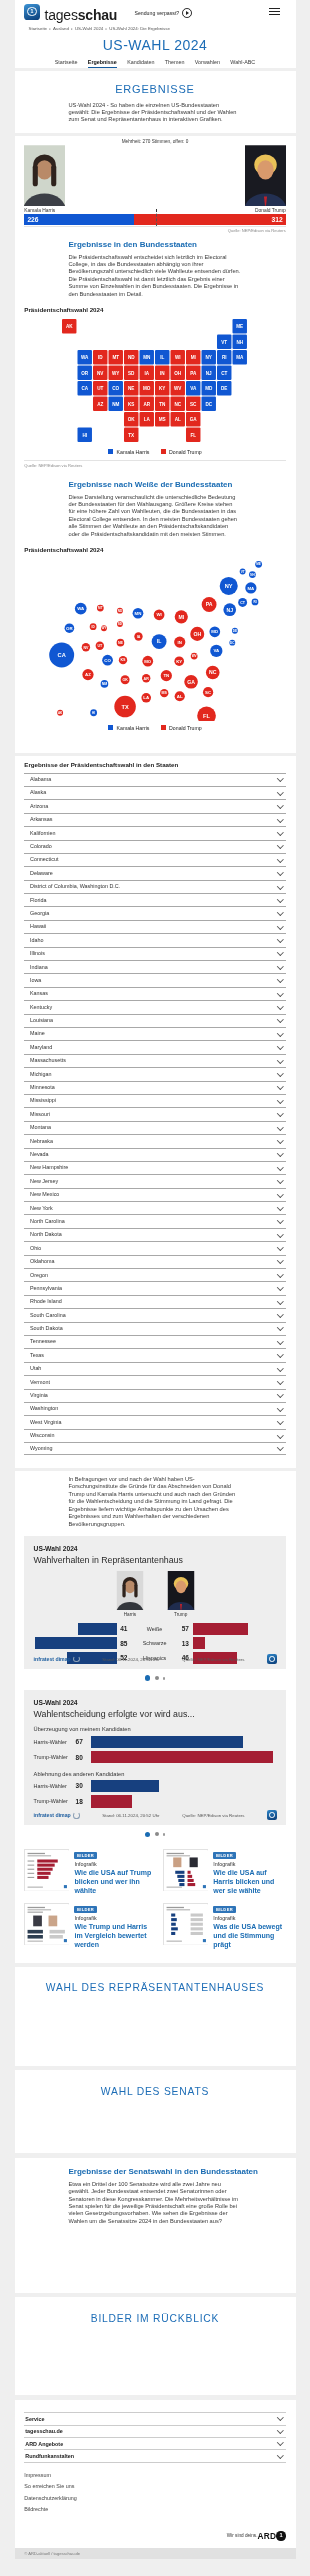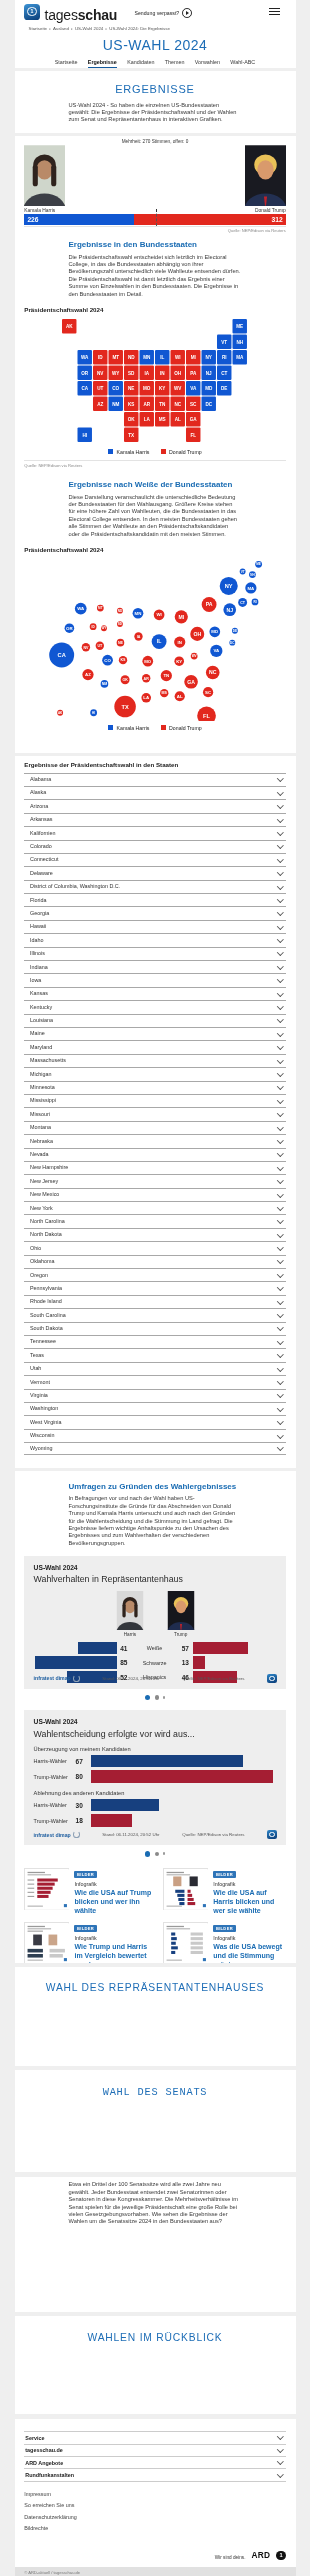--- a/index.html
+++ b/index.html
@@ -81,21 +81,21 @@
   .teaser{display:flex;gap:5.2px;}
   .thumb{width:45px;height:42px;flex:none;background:#fff;border:0.5px solid #e2e2e2;box-sizing:border-box;}
   .badge{display:inline-block;background:#2e74b8;color:#fff;font-size:4.1px;font-weight:bold;letter-spacing:0.3px;padding:1px 2.6px;border-radius:1px;}
   .t-kicker{font-size:5.4px;color:#333;margin-top:2.6px;}
   .t-title{font-size:7px;line-height:1.3;color:#1a6cb3;font-weight:600;margin-top:1px;}
   
   .f-acc{margin:12px 9.8px 0;border-top:0.5px solid #ccc;}
   .f-row{height:12.4px;border-bottom:0.5px solid #ccc;display:flex;justify-content:space-between;align-items:center;font-size:5.4px;font-weight:bold;color:#222;padding:0 3.1px 0 1px;box-sizing:border-box;}
   .f-links{margin:7.2px 9.8px 0;}
   .f-link{line-height:11.4px;font-size:5.4px;color:#444;}
-  .ard-wrap{position:absolute;right:9.8px;bottom:7.2px;display:flex;align-items:flex-end;gap:6px;}
+  .ard-wrap{position:absolute;right:9.8px;bottom:7.2px;display:flex;align-items:center;gap:0;}
   .ard-claim{font-size:4.7px;color:#333;}
   .ard-word{font-size:8.3px;font-weight:bold;color:#111;letter-spacing:0.3px;}
   .ard-circle{width:9.3px;height:9.3px;border-radius:50%;background:#111;color:#fff;font-size:5.7px;font-weight:bold;text-align:center;line-height:9.3px;}
   .bottombar{width:281px;margin:0 auto;height:11px;background:#e1e1e1;font-size:4.1px;color:#777;line-height:11px;padding-left:9.8px;box-sizing:border-box;}
 </style>
 </head>
 <body>
 
 <div class="card" style="height:68px;">
   <div class="hrow">
@@ -600,21 +600,20 @@
       <div class="acc-row">
         <span>Wyoming</span>
         <span class="chev"></span>
       </div>
     </div>
 </div>
 
 <div class="spacer" style="height:3.1px"></div>
 
 <div class="card" style="height:492px;">
-  <div class="sub-head" style="padding-top:10.3px">Umfragen zu Gründen des Wahlergebnisses</div>
   <div class="para" style="margin-top:4.7px">In Befragungen vor und nach der Wahl haben US-Forschungsinstitute die Gründe für das Abschneiden von Donald Trump und Kamala Harris untersucht und auch nach den Gründen für die Wahlentscheidung und die Stimmung im Land gefragt. Die Ergebnisse liefern wichtige Anhaltspunkte zu den Ursachen des Ergebnisses und zum Wahlverhalten der verschiedenen Bevölkerungsgruppen.</div>
 
   <div class="gcard" style="margin-top:8.3px;height:133px;">
     <div class="g-kicker">US-Wahl 2024</div>
     <div class="g-title">Wahlverhalten in Repräsentantenhaus</div>
     <div class="g-photos">
       <div>
           <div class="g-photo" id="harris-mini"><svg width="30" height="39" viewBox="0 0 80 118">
               <rect x="0" y="0" width="80" height="118" fill="#d9d9d9"></rect>
               <ellipse cx="40" cy="128" rx="42" ry="34" fill="#33363c"></ellipse>
@@ -812,34 +811,35 @@
 </div>
 
 <div class="spacer" style="height:4.1px"></div>
 
 <div class="card" style="height:99px;">
   <div class="big-head" style="padding-top:14.5px;font-size:10.3px">WAHL DES REPRÄSENTANTENHAUSES</div>
 </div>
 
 <div class="spacer" style="height:3.1px"></div>
 
-<div class="card" style="height:102px;font-family:Liberation Mono, monospace;">
+<div class="card" style="height:83px;">
   <div class="big-head" style="padding-top:16.5px;font-size:10.3px">WAHL DES SENATS</div>
 </div>
 
 <div class="spacer" style="height:5.2px"></div>
 
 <div class="card" style="height:135px;">
+  <div class="sub-head" style="padding-top:9.3px">Ergebnisse der Senatswahl in den Bundesstaaten</div>
   <div class="para" style="margin-top:4.7px">Etwa ein Drittel der 100 Senatssitze wird alle zwei Jahre neu gewählt. Jeder Bundesstaat entsendet zwei Senatorinnen oder Senatoren in diese Kongresskammer. Die Mehrheitsverhältnisse im Senat spielen für die jeweilige Präsidentschaft eine große Rolle bei vielen Gesetzgebungsvorhaben. Wie sehen die Ergebnisse der Wahlen um die Senatssitze 2024 in den Bundesstaaten aus?</div>
 </div>
 
 <div class="spacer" style="height:4.7px"></div>
 
 <div class="card" style="height:98px;">
-  <div class="big-head" style="padding-top:15.5px;font-size:10.3px">WAHLEN IM RÜCKBLICK</div>
+  <div class="big-head" style="padding-top:15.5px;font-size:10.3px">BILDER IM RÜCKBLICK</div>
 </div>
 
 <div class="spacer" style="height:4.7px"></div>
 
 <div class="card" style="height:148px;">
   <div class="f-acc" id="f-acc">
       <div class="f-row">
         <span>Service</span>
         <span class="chev"></span>
       </div>

